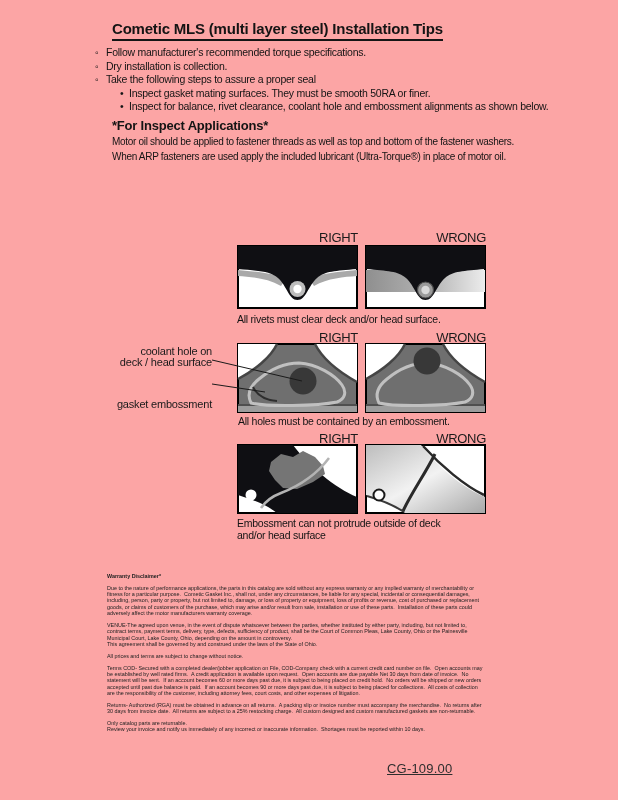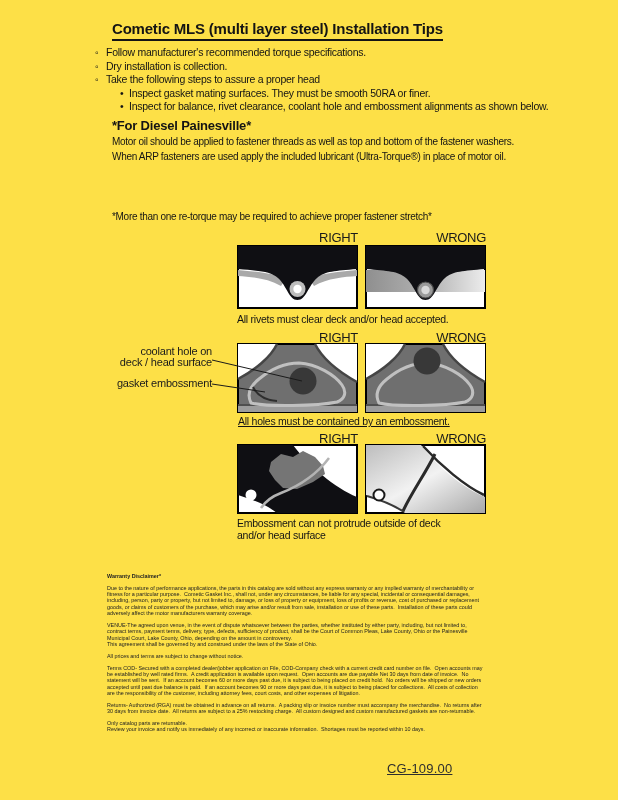--- a/index.html
+++ b/index.html
@@ -1,16 +1,16 @@
 <!DOCTYPE html>
 <html><head>
 <meta charset="utf-8">
 <style>
   html,body{margin:0;padding:0;background:#fff;}
-  .page{position:relative;width:618px;height:800px;background:#fde047;
+  .page{position:relative;width:618px;height:800px;background:#fca5a5;
         font-family:"Liberation Sans",sans-serif;color:#141414;overflow:hidden;}
   .abs{position:absolute;}
 
   .title{left:112px;top:20px;font-size:15px;font-weight:bold;letter-spacing:-0.2px;}
   .title-inner{display:inline-block;border-bottom:2px solid #141414;padding-bottom:2px;}
 
   .bullets{left:95px;top:46px;font-size:10.5px;letter-spacing:-0.25px;line-height:13.6px;width:480px;}
   .b-row{display:flex;}
   .b-mark{width:11px;flex:0 0 11px;}
   .sub{margin-left:25px;}
@@ -45,36 +45,35 @@
     <div class="b-row">
       <span class="b-mark">◦</span>
       <span>Follow manufacturer's recommended torque specifications.</span>
     </div>
     <div class="b-row">
       <span class="b-mark">◦</span>
       <span>Dry installation is collection.</span>
     </div>
     <div class="b-row">
       <span class="b-mark">◦</span>
-      <span>Take the following steps to assure a proper head</span>
+      <span>Take the following steps to assure a proper seal</span>
     </div>
     <div class="b-row sub">
       <span class="b-mark">•</span>
       <span>Inspect gasket mating surfaces.  They must be smooth 50RA or finer.</span>
     </div>
     <div class="b-row sub">
       <span class="b-mark">•</span>
       <span>Inspect for balance, rivet clearance, coolant hole and embossment alignments as shown below.</span>
     </div>
   </div>
 
-  <div class="abs d-head">*For Diesel Painesville*</div>
+  <div class="abs d-head">*For Inspect Applications*</div>
   <div class="abs para" id="para1">Motor oil should be applied to fastener threads as well as top and bottom of the fastener washers.
 When ARP fasteners are used apply the included lubricant (Ultra-Torque®) in place of motor oil.</div>
-  <div class="abs para" id="note">*More than one re-torque may be required to achieve proper fastener stretch*</div>
 
   <div class="abs dlabel" style="left:237px;top:230px;">RIGHT</div>
   <div class="abs dlabel" style="left:365px;top:230px;">WRONG</div>
 
   <svg class="abs" style="left:237px;top:245px;" width="121" height="64" viewBox="0 0 121 64">
     <rect x="1" y="1" width="119" height="62" fill="#ffffff" stroke="#000" stroke-width="2"></rect>
     <path d="M1,25 C22,27 38,28 48,35 L44,41 C30,33 14,32 1,31 Z" fill="#a9a9a9"></path>
     <path d="M120,25 C99,27 83,28 73,35 L77,41 C91,33 107,32 120,31 Z" fill="#a9a9a9"></path>
     <path d="M1,1 H120 V24 C98,26 88,26 80,33 C71,41 69,55 60.5,55 C52,55 50,41 41,33 C33,26 23,26 1,24 Z" fill="#0f0f13"></path>
     <circle cx="60.5" cy="44" r="8" fill="#bdbdbd"></circle>
@@ -89,28 +88,28 @@
           <stop offset="1" stop-color="#ececec"></stop>
       </linearGradient>
     </defs>
     <rect x="1" y="1" width="119" height="62" fill="#ffffff" stroke="#000" stroke-width="2"></rect>
     <rect x="1" y="25" width="119" height="22" fill="url(#g1)"></rect>
     <path d="M1,1 H120 V24 C98,26 88,26 80,33 C71,41 69,55 60.5,55 C52,55 50,41 41,33 C33,26 23,26 1,24 Z" fill="#0f0f13"></path>
     <circle cx="60.5" cy="45" r="8" fill="#9a9a9a" stroke="#4a4a4a" stroke-width="1.2"></circle>
     <circle cx="60.5" cy="45" r="4.2" fill="#d9d9d9"></circle>
   </svg>
 
-  <div class="abs caption" style="left:237px;top:313px;">All rivets must clear deck and/or head accepted.</div>
+  <div class="abs caption" style="left:237px;top:313px;">All rivets must clear deck and/or head surface.</div>
 
   <div class="abs dlabel" style="left:237px;top:330px;">RIGHT</div>
   <div class="abs dlabel" style="left:365px;top:330px;">WRONG</div>
 
   <div class="abs sidelabel" style="top:346px;">coolant hole on
 deck / head surface</div>
-  <div class="abs sidelabel" style="top:378px;">gasket embossment</div>
+  <div class="abs sidelabel" style="top:399px;">gasket embossment</div>
 
   <svg class="abs" style="left:237px;top:343px;" width="121" height="70" viewBox="0 0 121 70">
     <rect x="1" y="1" width="119" height="68" fill="#6f6f6f" stroke="#000" stroke-width="2"></rect>
     <rect x="1" y="62" width="119" height="7" fill="#9c9c9c"></rect>
     <rect x="1" y="61" width="119" height="2" fill="#4f4f4f"></rect>
     <path d="M1,1 H40 C34,14 18,27 1,36 Z" fill="#ffffff"></path>
     <path d="M40,1 C34,14 18,27 1,36" stroke="#454545" stroke-width="2.5" fill="none"></path>
     <path d="M120,1 H78 C85,15 102,29 120,39 Z" fill="#ffffff"></path>
     <path d="M78,1 C85,15 102,29 120,39" stroke="#454545" stroke-width="2.5" fill="none"></path>
     <path d="M14,60 C10,52 12,44 22,36 C34,26 48,20 62,20 C80,21 98,32 105,42 C110,49 108,56 100,59 C80,63 30,64 14,60 Z" fill="none" stroke="#c0c0c0" stroke-width="3"></path>
@@ -128,21 +127,21 @@
     <path d="M78,1 C85,15 102,29 120,39" stroke="#454545" stroke-width="2.5" fill="none"></path>
     <path d="M14,60 C10,52 12,44 22,36 C34,26 48,20 62,20 C80,21 98,32 105,42 C110,49 108,56 100,59 C80,63 30,64 14,60 Z" fill="none" stroke="#c0c0c0" stroke-width="3"></path>
     <circle cx="62" cy="18" r="13.5" fill="#383838"></circle>
   </svg>
 
   <svg class="abs" style="left:205px;top:352px;" width="100" height="45" viewBox="0 0 100 45">
     <line x1="7" y1="8" x2="97" y2="29" stroke="#1a1a1a" stroke-width="1"></line>
     <line x1="7" y1="32" x2="60" y2="40" stroke="#1a1a1a" stroke-width="1"></line>
   </svg>
 
-  <div class="abs caption" style="left:238px;top:415px;text-decoration:underline;">All holes must be contained by an embossment.</div>
+  <div class="abs caption" style="left:238px;top:415px;">All holes must be contained by an embossment.</div>
 
   <div class="abs dlabel" style="left:237px;top:431px;">RIGHT</div>
   <div class="abs dlabel" style="left:365px;top:431px;">WRONG</div>
 
   <svg class="abs" style="left:237px;top:444px;" width="121" height="70" viewBox="0 0 121 70">
     <rect x="1" y="1" width="119" height="68" fill="#ffffff" stroke="#000" stroke-width="2"></rect>
     <path d="M1,1 H56 C72,22 98,44 120,53 V69 H40 C30,61 14,55 1,51 Z" fill="#0f0f13"></path>
     <path d="M34,18 L44,10 L56,13 L66,7 L78,13 L86,22 L88,30 L76,38 L60,45 L46,44 L38,36 L32,27 Z" fill="#757575"></path>
     <path d="M92,14 C80,30 62,42 44,49 C36,52 28,58 24,64" stroke="#b3b3b3" stroke-width="2.5" fill="none"></path>
     <circle cx="14" cy="51" r="5.5" fill="#ffffff"></circle>

